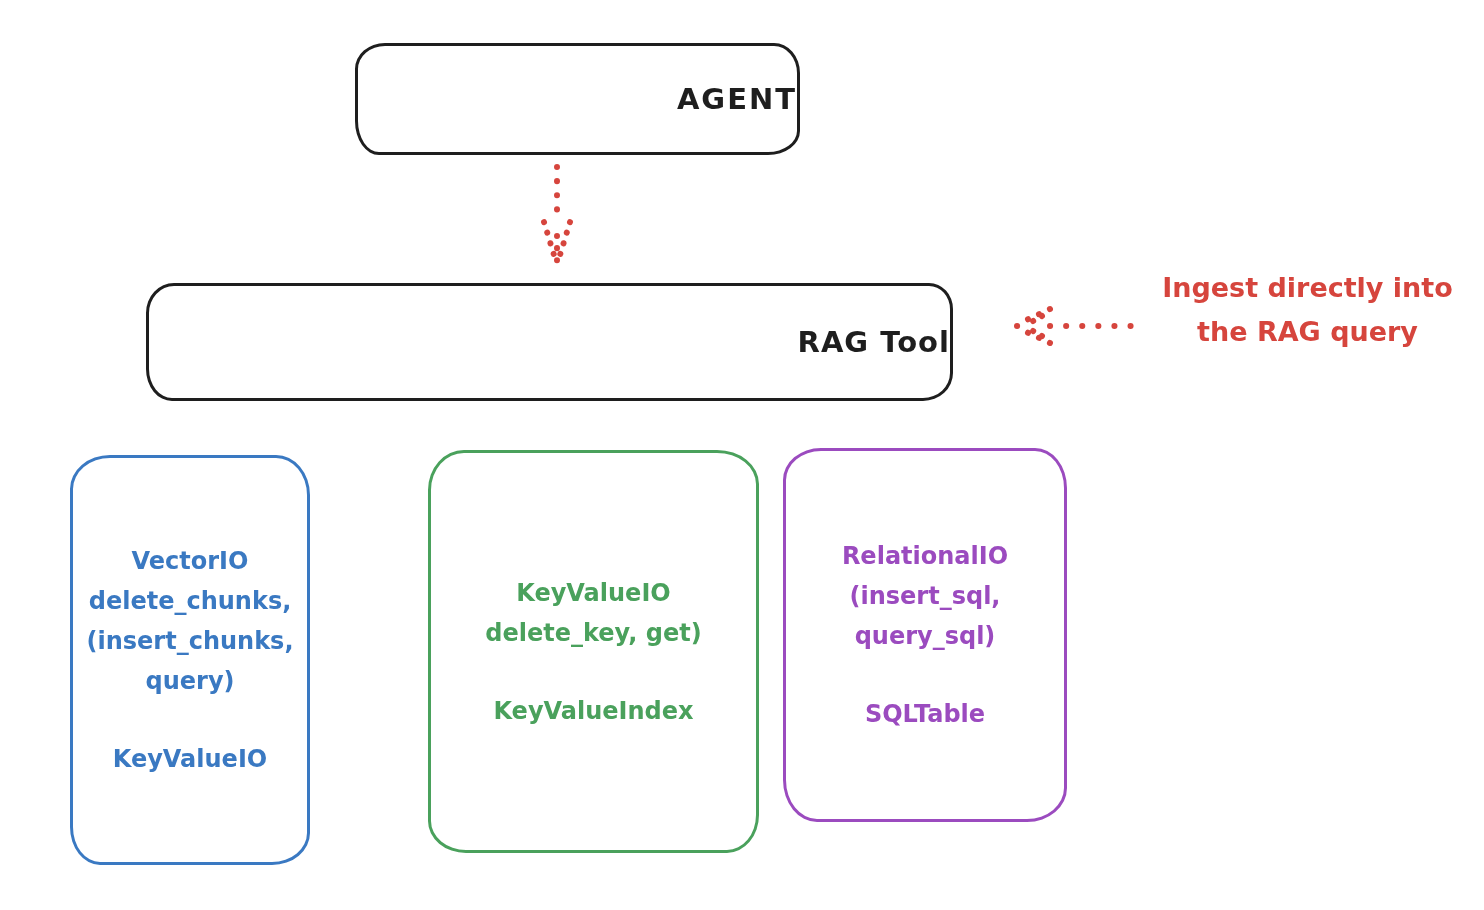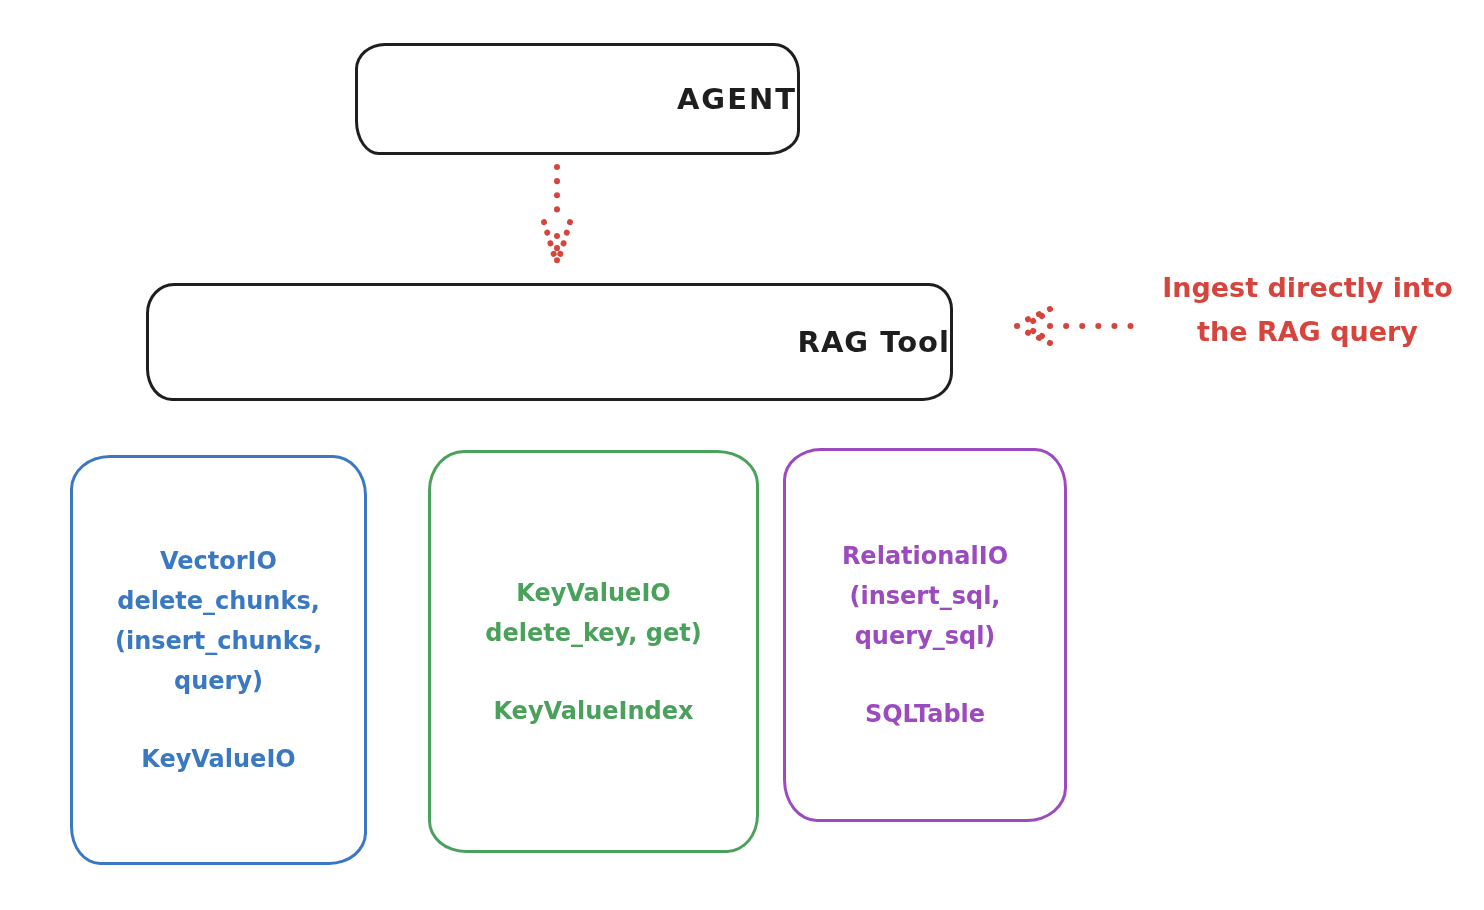--- a/index.html
+++ b/index.html
@@ -38,21 +38,21 @@
     position: absolute;
     background: #ffffff;
     border-width: 3.5px; border-style: solid;
     display: flex; align-items: center; justify-content: center;
     text-align: center;
     font-weight: bold;
     font-size: 24px;
     line-height: 40px;
   }
   .iobox-vector {
-    left: 70px; top: 455px; width: 297px; height: 410px;
+    left: 70px; top: 455px; width: 240px; height: 410px;
     border-color: #3a79c2; color: #3a79c2;
     border-radius: 40px 34px 38px 30px / 34px 40px 32px 38px;
   }
   .iobox-keyvalue {
     left: 428px; top: 450px; width: 331px; height: 403px;
     border-color: #4aa15c; color: #4aa15c;
     border-radius: 36px 42px 32px 38px / 40px 34px 38px 32px;
   }
   .iobox-relational {
     left: 783px; top: 448px; width: 284px; height: 374px;

